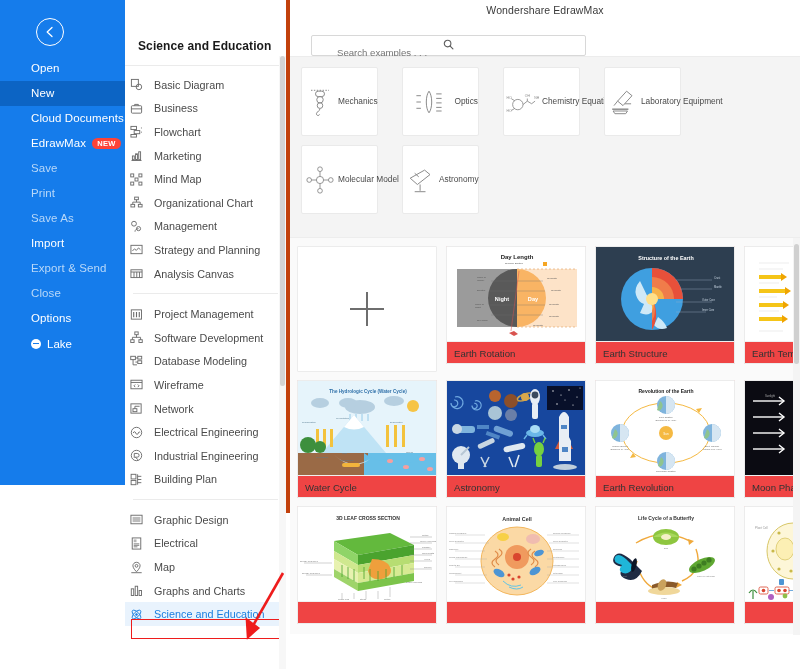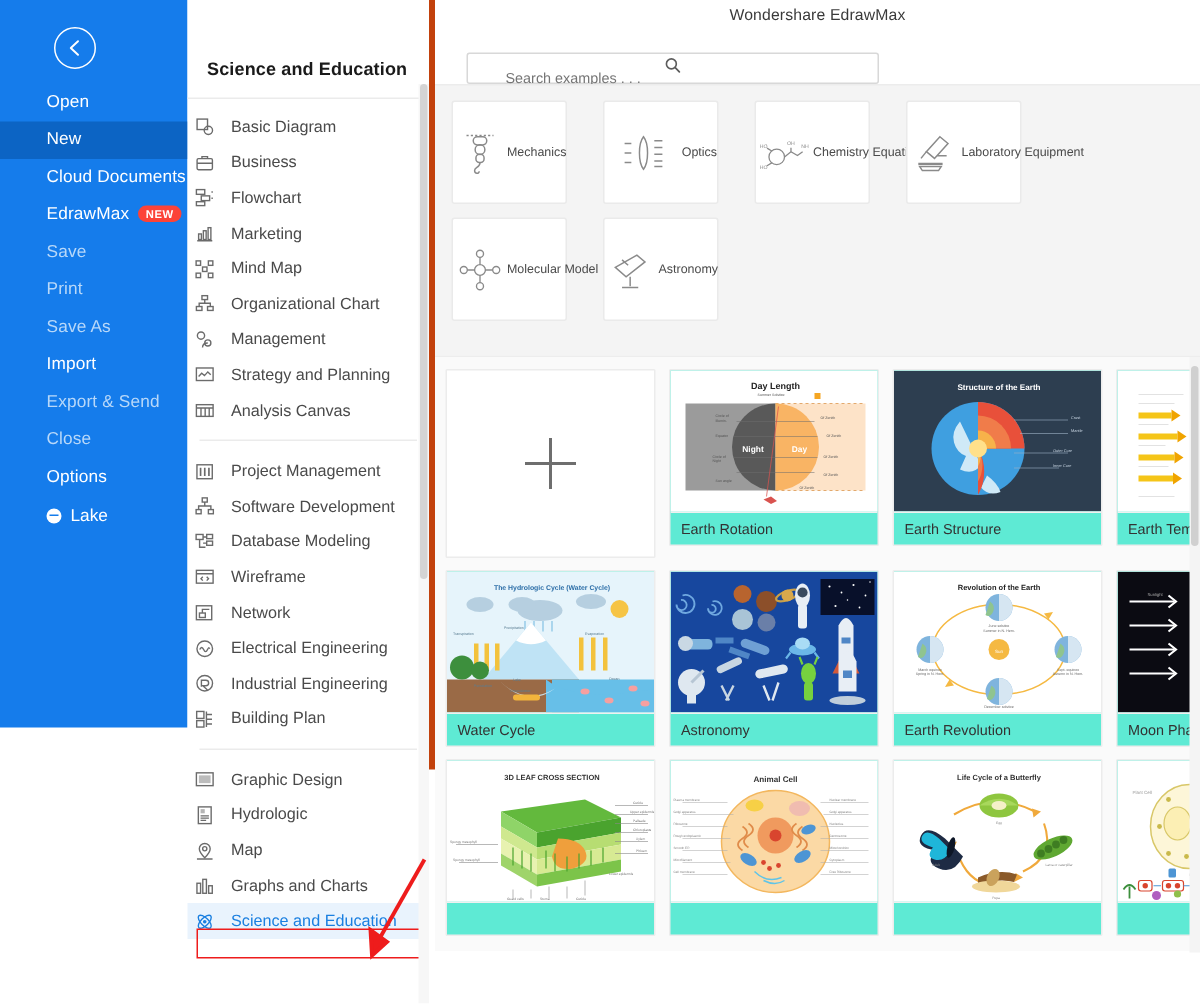--- a/index.html
+++ b/index.html
@@ -175,21 +175,21 @@
   .gallery {
     background: #fafafa;
     padding: 8px 0 0 7px;
     height: 397px;
     position: relative;
     border-top: 1px solid #ededed;
   }
   .grow { display: flex; gap: 0; margin-bottom: 8px; }
   .card {
     width: 140px; height: 118px;
-    background: #5eead4;
+    background: #ef4444;
     border: 1px solid #ececec;
     margin-right: 9px;
     border-radius: 1px;
     cursor: pointer;
     overflow: hidden;
     position: relative;
     flex: 0 0 140px;
   }
   .card .thumb { width: 100%; height: 94px; overflow:hidden; position: relative; background:#fff; }
   .card .cap {
@@ -503,21 +503,21 @@
 
 
       <div class="cat-item">
         <span class="ico">
           <svg width="13" height="13" viewBox="0 0 14 14">
               <rect x="2.4" y="1" width="9.2" height="12" fill="none" stroke="currentColor" stroke-width="1"></rect>
               <rect x="4" y="2.6" width="3" height="3" fill="currentColor" opacity=".5"></rect>
               <path d="M4 7.4h6M4 9h6M4 10.6h4" stroke="currentColor" stroke-width=".9"></path>
             </svg>
         </span>
-        <span>Hydrologic</span>
+        <span>Electrical</span>
       </div>
 
       <div class="cat-item">
         <span class="ico">
           <svg width="13" height="13" viewBox="0 0 14 14">
               <path d="M7 1.4c2.2 0 3.9 1.7 3.9 3.8 0 2.6-3.9 6.4-3.9 6.4S3.1 7.8 3.1 5.2C3.1 3.1 4.8 1.4 7 1.4z" fill="none" stroke="currentColor" stroke-width="1"></path>
               <circle cx="7" cy="5.2" r="1.5" fill="none" stroke="currentColor" stroke-width="1"></circle>
               <path d="M1.4 12.6h11.2" stroke="currentColor" stroke-width="1"></path>
             </svg>
         </span>

